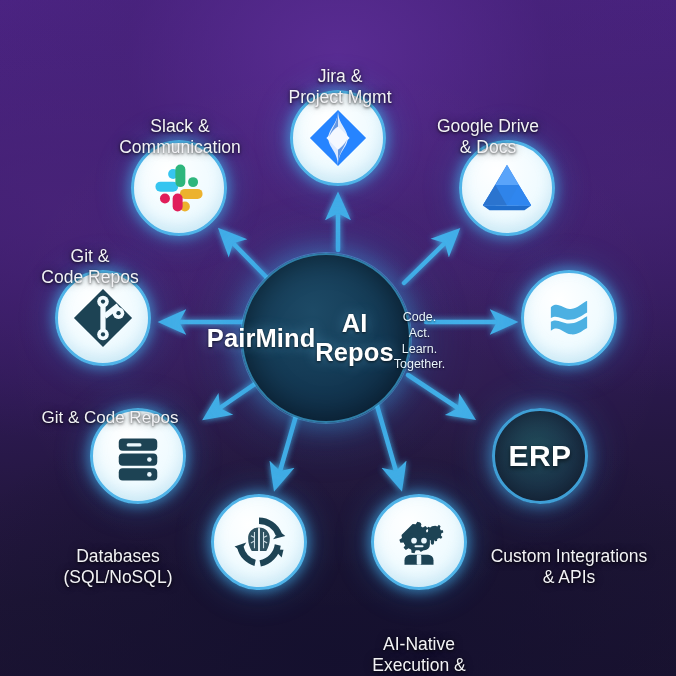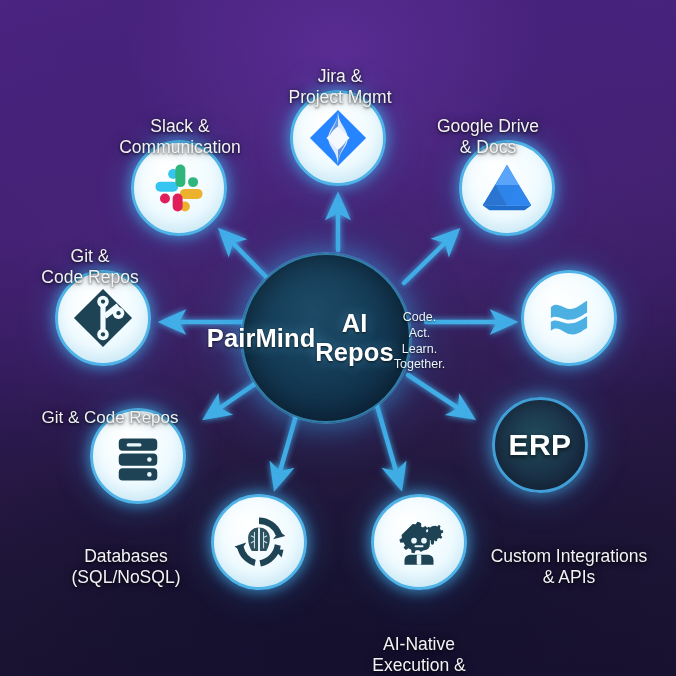--- a/index.html
+++ b/index.html
@@ -244,24 +244,24 @@
           <rect x="10" y="12" width="44" height="14" rx="4.5"></rect>
           <rect x="10" y="29" width="44" height="14" rx="4.5"></rect>
           <rect x="10" y="46" width="44" height="14" rx="4.5"></rect>
         </g>
         <rect x="19" y="17.5" width="17" height="3.6" rx="1.8" fill="#eaf7fd"></rect>
         <circle cx="45" cy="36" r="2.6" fill="#eaf7fd"></circle>
         <circle cx="45" cy="53" r="2.6" fill="#eaf7fd"></circle>
       </svg>
     </span>
   </div>
-  <div class="label" style="left:26px; top:508px; width:200px;">Databases
+  <div class="label" style="left:18px; top:508px; width:200px;">Databases
 (SQL/NoSQL)</div>
 
-  <div class="node erp" style="left:492px; top:397px;">
+  <div class="node erp" style="left:492px; top:408px;">
     <span class="erp-text">ERP</span>
   </div>
   <div class="label" style="left:462px; top:508px; width:214px;">Custom Integrations
 &amp; APIs</div>
 
   <div class="node" style="left:211px; top:494px;">
     <span>
       <svg width="58" height="58" viewBox="0 0 64 64">
         <g fill="#1d4354">
           <path d="M32 5 A27 27 0 0 1 57 22 L50.5 24.8 A20 20 0 0 0 32 12 Z"></path>

